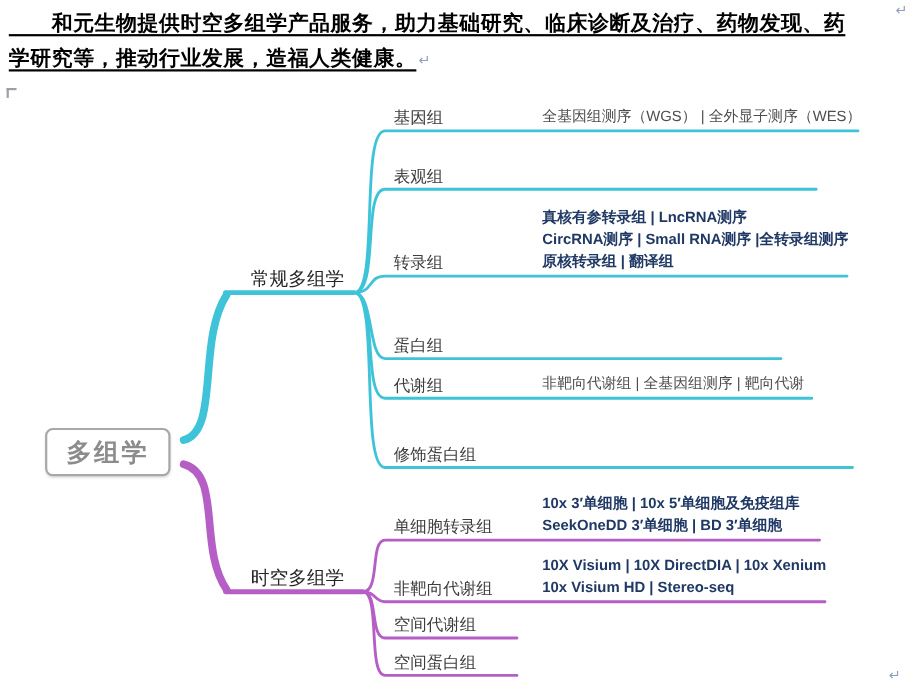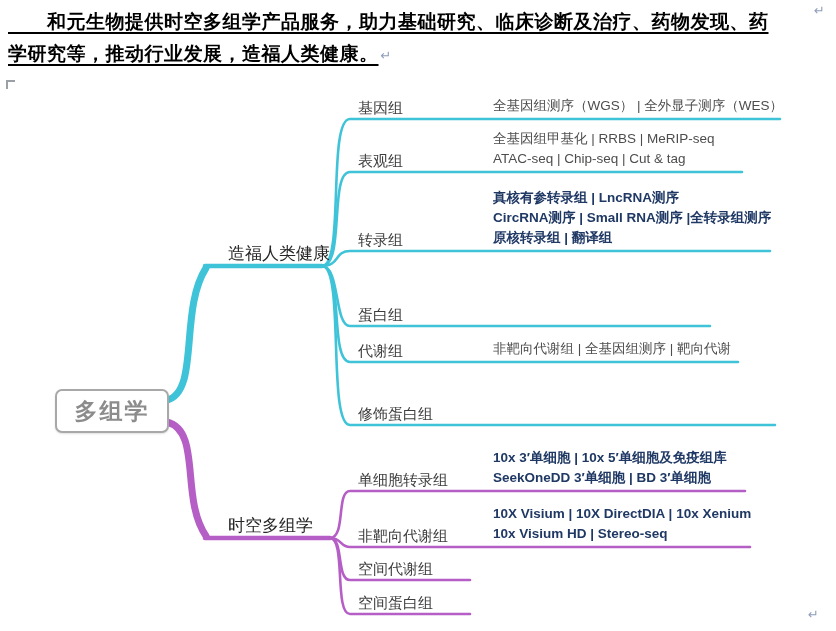--- a/index.html
+++ b/index.html
@@ -36,21 +36,21 @@
   
   .mindmap{position:absolute;inset:0;z-index:1;}
   svg.links{position:absolute;left:0;top:0;pointer-events:none;}
   svg.links path{fill:none;stroke-linecap:round;}
   .sc{stroke:var(--c1);}
   .sp{stroke:var(--c2);}
   .w7{stroke-width:7;}
   .w4{stroke-width:4.5;}
   .w2{stroke-width:2.6;}
   .root-node{
-    position:absolute;left:55px;top:389px;width:114px;height:44px;
+    position:absolute;left:41px;top:389px;width:114px;height:44px;
     border:2.5px solid #a8a8a8;border-radius:7px;background:#fff;
     display:flex;align-items:center;justify-content:center;
     box-shadow:0 1px 2px rgba(0,0,0,0.12);
   }
   .root-node .root-label{
     font-size:23px;font-weight:bold;color:var(--root-text);letter-spacing:2px;
   }
   .branch-label{
     position:absolute;left:228px;font-size:17px;line-height:24px;color:#262626;
     white-space:nowrap;
@@ -97,43 +97,39 @@
       <path class="sp w2" d="M330 538 C342 538 340 547 350 547 H750"></path>
       <path class="sp w2" d="M330 538 C344 538 336 580 350 580 H470"></path>
       <path class="sp w2" d="M330 538 C346 538 334 614 350 614 H470"></path>
     </g>
   </svg>
 
   <div class="root-node">
     <span class="root-label">多组学</span>
   </div>
 
-  <div class="branch-label" style="top:242px">造福人类健康</div>
+  <div class="branch-label" style="top:242px">常规多组学</div>
   <div class="branch-label" style="top:514px">时空多组学</div>
 
   <div class="child-label" style="top:97px">基因组</div>
   <div class="child-label" style="top:150px">表观组</div>
   <div class="child-label" style="top:229px">转录组</div>
   <div class="child-label" style="top:304px">蛋白组</div>
   <div class="child-label" style="top:340px">代谢组</div>
   <div class="child-label" style="top:403px">修饰蛋白组</div>
 
   <div class="child-label" style="top:469px">单细胞转录组</div>
   <div class="child-label" style="top:525px">非靶向代谢组</div>
   <div class="child-label" style="top:558px">空间代谢组</div>
   <div class="child-label" style="top:592px">空间蛋白组</div>
 
   <div class="leaf" style="top:96px">
     <div class="lline">全基因组测序（WGS） | 全外显子测序（WES）</div>
   </div>
 
-  <div class="leaf" style="top:129px">
-    <div class="lline">全基因组甲基化 | RRBS | MeRIP-seq</div>
-    <div class="lline">ATAC-seq | Chip-seq | Cut &amp; tag</div>
-  </div>
 
   <div class="leaf bold" style="top:188px">
     <div class="lline">真核有参转录组 | LncRNA测序</div>
     <div class="lline">CircRNA测序 | Small RNA测序 |全转录组测序</div>
     <div class="lline">原核转录组 | 翻译组</div>
   </div>
 
 
   <div class="leaf" style="top:339px">
     <div class="lline">非靶向代谢组 | 全基因组测序 | 靶向代谢</div>

